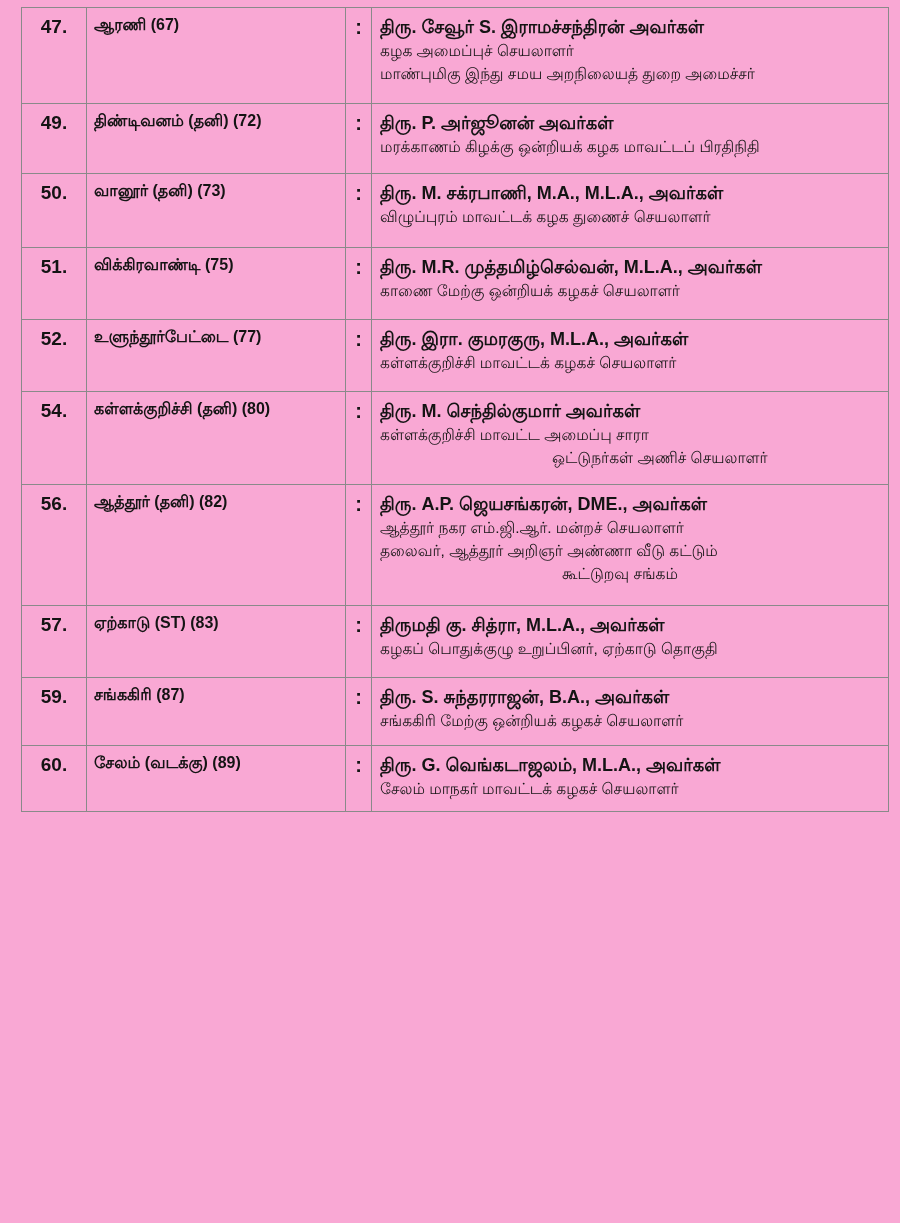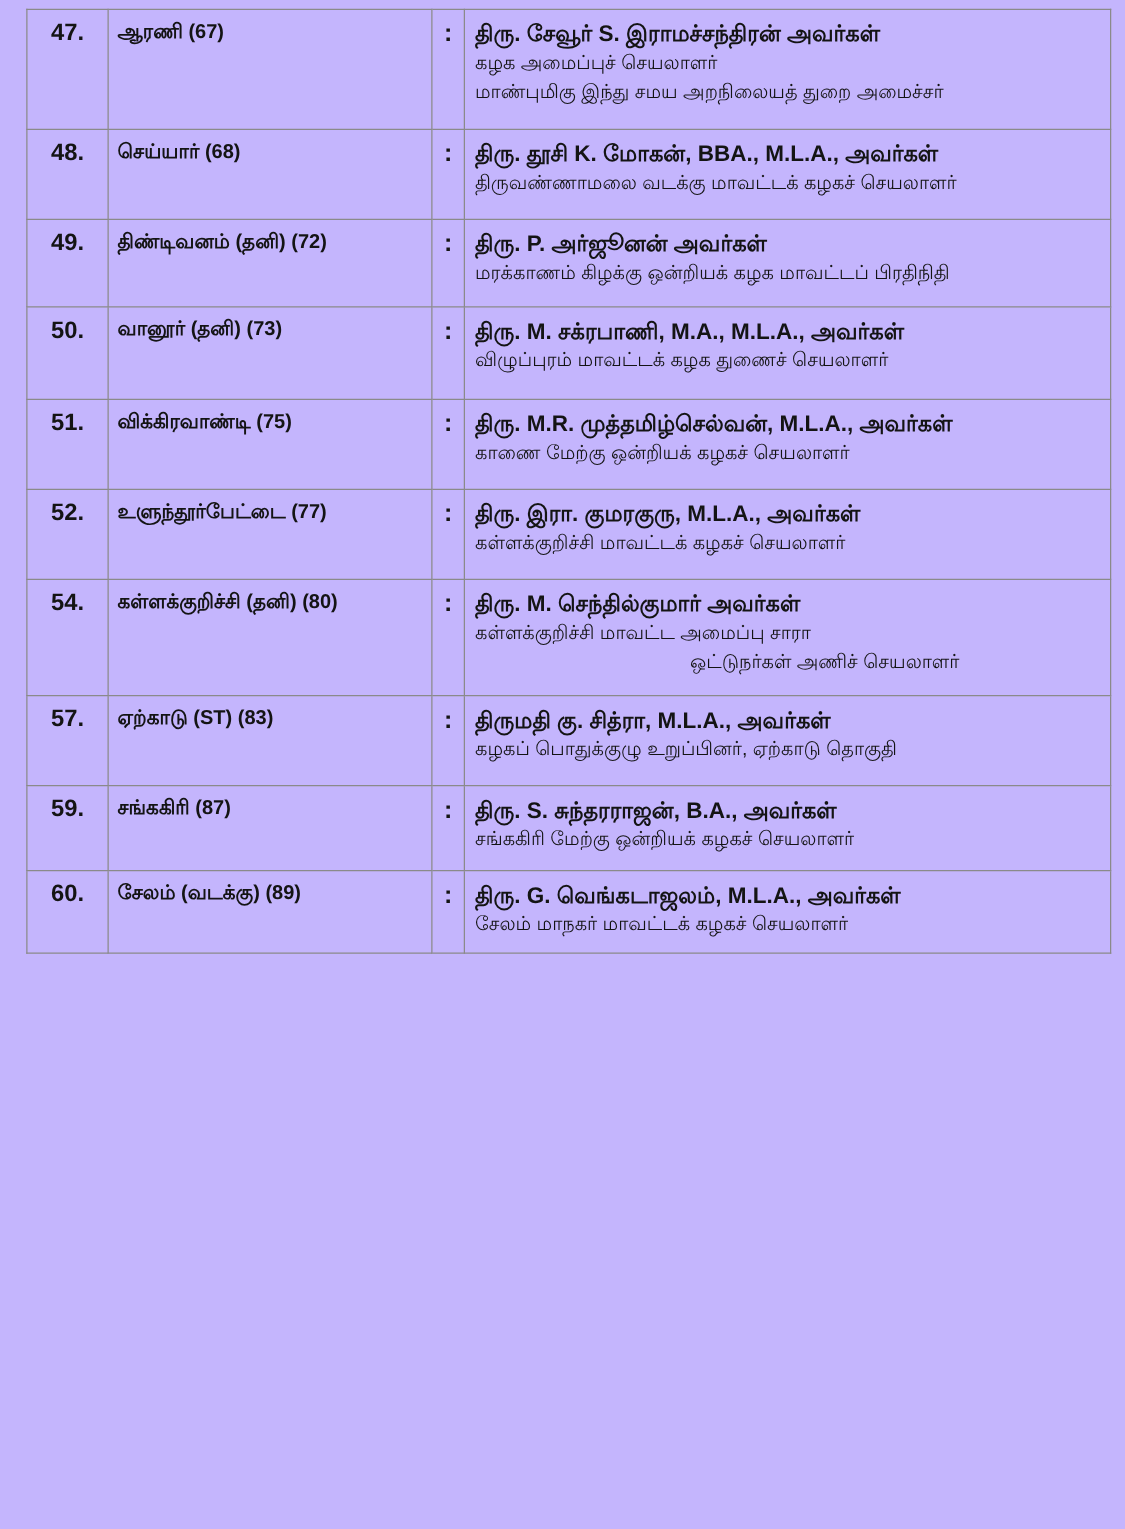--- a/index.html
+++ b/index.html
@@ -1,18 +1,18 @@
 <!DOCTYPE html>
 <html><head>
 <meta charset="utf-8">
 <style>
   html, body { margin:0; padding:0; background:#fdfdfd; }
   body { width:900px; height:1223px; position:relative; overflow:hidden;
          font-family:"Liberation Sans", "DejaVu Sans", sans-serif; color:#141414; }
-  .sheet { position:absolute; left:0; top:0; width:900px; height:1223px; background:#c4b5fd; }
+  .sheet { position:absolute; left:0; top:0; width:900px; height:1223px; background:#f9a8d4; }
   table.roster { position:absolute; left:21px; top:7px; width:868px; border-collapse:collapse;
                  table-layout:fixed; }
   table.roster td { border:1.5px solid #8a8a8a; vertical-align:top; padding:0; }
   td.num { width:64px; text-align:center; font-weight:bold; font-size:19px; padding-top:8px !important; }
   td.seat { width:251px; font-weight:bold; font-size:16px; padding:8px 0 0 7px !important; }
   td.colon { width:25px; text-align:center; font-weight:bold; font-size:20px; padding-top:8px !important; }
   td.details { padding:7px 0 0 8px !important; }
   .name { font-weight:bold; font-size:18px; line-height:24px; white-space:nowrap; }
   .line { font-size:15.5px; line-height:23px; white-space:nowrap; }
   .line.indent1 { padding-left:172px; }
@@ -26,29 +26,20 @@
   <table class="roster">
     <tbody id="rows">
         <tr style="height: 96px;">
     <td class="num">47.</td>
     <td class="seat">ஆரணி (67)</td>
     <td class="colon">:</td>
     <td class="details">
       <div class="name">திரு. சேவூர் S. இராமச்சந்திரன் அவர்கள்</div>
     <div class="line">கழக அமைப்புச் செயலாளர்</div>
             <div class="line">மாண்புமிகு இந்து சமய அறநிலையத் துறை அமைச்சர்</div>
-          </td>
-  </tr>
-        <tr style="height: 72px;">
-    <td class="num">48.</td>
-    <td class="seat">செய்யார் (68)</td>
-    <td class="colon">:</td>
-    <td class="details">
-      <div class="name">திரு. தூசி K. மோகன், BBA., M.L.A.,  அவர்கள்</div>
-    <div class="line">திருவண்ணாமலை வடக்கு மாவட்டக் கழகச் செயலாளர்</div>
           </td>
   </tr>
         <tr style="height: 70px;">
     <td class="num">49.</td>
     <td class="seat">திண்டிவனம் (தனி) (72)</td>
     <td class="colon">:</td>
     <td class="details">
       <div class="name">திரு. P. அர்ஜூனன் அவர்கள்</div>
     <div class="line">மரக்காணம் கிழக்கு ஒன்றியக் கழக மாவட்டப் பிரதிநிதி</div>
           </td>
@@ -83,20 +74,31 @@
         <tr style="height: 93px;">
     <td class="num">54.</td>
     <td class="seat">கள்ளக்குறிச்சி (தனி) (80)</td>
     <td class="colon">:</td>
     <td class="details">
       <div class="name">திரு. M. செந்தில்குமார் அவர்கள்</div>
     <div class="line">கள்ளக்குறிச்சி மாவட்ட அமைப்பு சாரா</div>
             <div class="line indent1">ஒட்டுநர்கள் அணிச் செயலாளர்</div>
           </td>
   </tr>
+        <tr style="height: 121px;">
+    <td class="num">56.</td>
+    <td class="seat">ஆத்தூர் (தனி) (82)</td>
+    <td class="colon">:</td>
+    <td class="details">
+      <div class="name">திரு. A.P. ஜெயசங்கரன், DME., அவர்கள்</div>
+    <div class="line">ஆத்தூர் நகர எம்.ஜி.ஆர். மன்றச் செயலாளர்</div>
+            <div class="line">தலைவர், ஆத்தூர் அறிஞர் அண்ணா வீடு கட்டும்</div>
+            <div class="line indent2">கூட்டுறவு சங்கம்</div>
+          </td>
+  </tr>
         <tr style="height: 72px;">
     <td class="num">57.</td>
     <td class="seat">ஏற்காடு (ST) (83)</td>
     <td class="colon">:</td>
     <td class="details">
       <div class="name">திருமதி கு. சித்ரா, M.L.A., அவர்கள்</div>
     <div class="line">கழகப் பொதுக்குழு உறுப்பினர், ஏற்காடு தொகுதி</div>
           </td>
   </tr>
         <tr style="height: 68px;">

